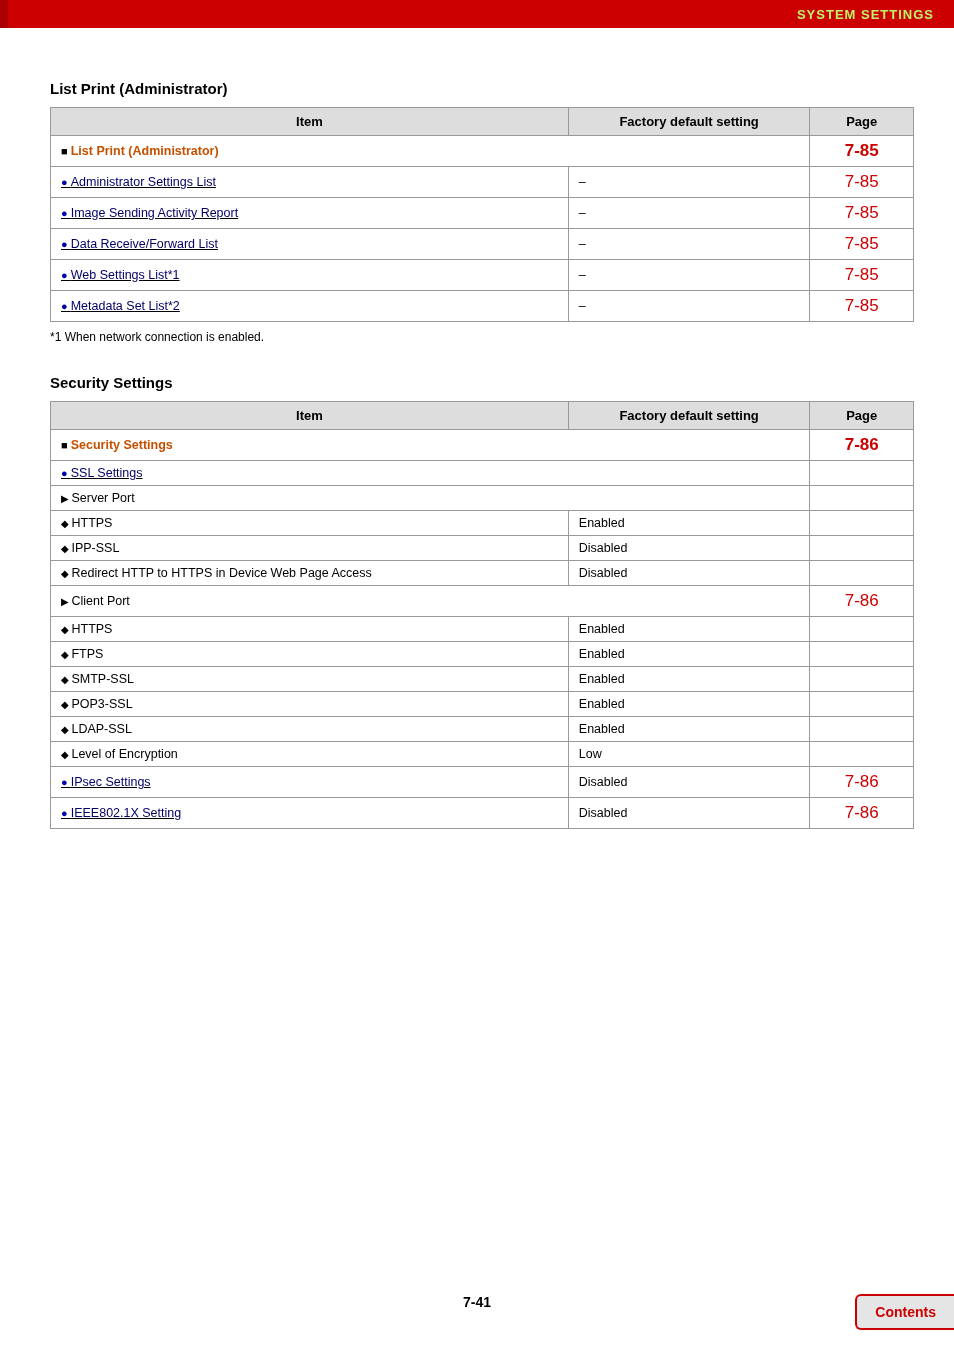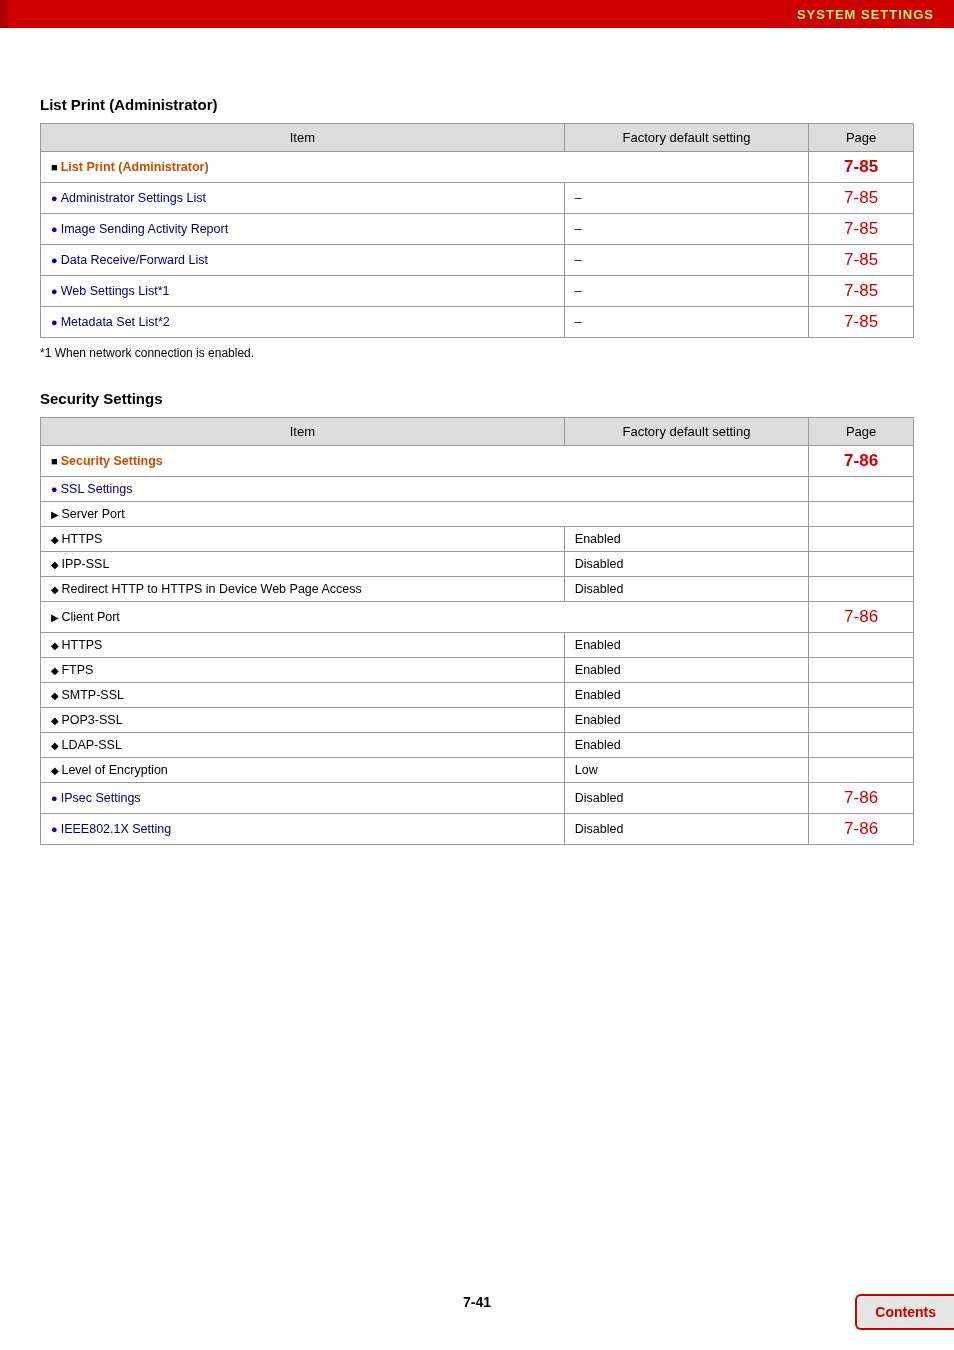--- a/index.html
+++ b/index.html
@@ -39,22 +39,21 @@
       display: block;
       width: 8px;
       height: 100%;
       background: #a00;
       position: absolute;
       left: 0;
       top: 0;
     }
 
     .main-content {
-      padding: 50px 40px 40px 40px;
-      margin-top: 16px;
+      padding: 50px 40px 40px 50px;
     }
 
     
     .section-heading {
       font-size: 15px;
       font-weight: bold;
       margin-bottom: 10px;
       margin-top: 30px;
     }
 
@@ -63,21 +62,21 @@
       width: 100%;
       border-collapse: collapse;
       border: 1px solid #999;
       margin-bottom: 8px;
     }
     .settings-table th {
       background: #ddd;
       border: 1px solid #999;
       padding: 6px 10px;
       text-align: center;
-      font-weight: normal;
+      font-weight: bold;
       font-size: 13px;
     }
     .settings-table td {
       border: 1px solid #999;
       padding: 5px 10px;
       font-size: 12.5px;
     }
     .settings-table tr.group-row td {
       background: #fff;
       font-weight: bold;
@@ -87,21 +86,21 @@
     .col-page { width: 12%; text-align: center; }
 
     
     .page-num {
       color: #c00;
       text-decoration: none;
       font-size: 17px;
     }
 
     
-    .indent-1 { padding-left: 20px; }
+    .indent-1 { padding-left: 20px; text-decoration: underline; }
     .indent-2 { padding-left: 36px; }
     .indent-3 { padding-left: 52px; }
 
     
     .bullet-square::before { content: '■ '; color: #000; font-size: 11px; }
     .bullet-circle-link { color: #006699; }
     .bullet-circle-link::before { content: '● '; color: #00a; font-size: 11px; }
     .bullet-triangle::before { content: '▶ '; color: #000; font-size: 10px; }
     .bullet-diamond::before { content: '◆ '; color: #000; font-size: 10px; }
 

